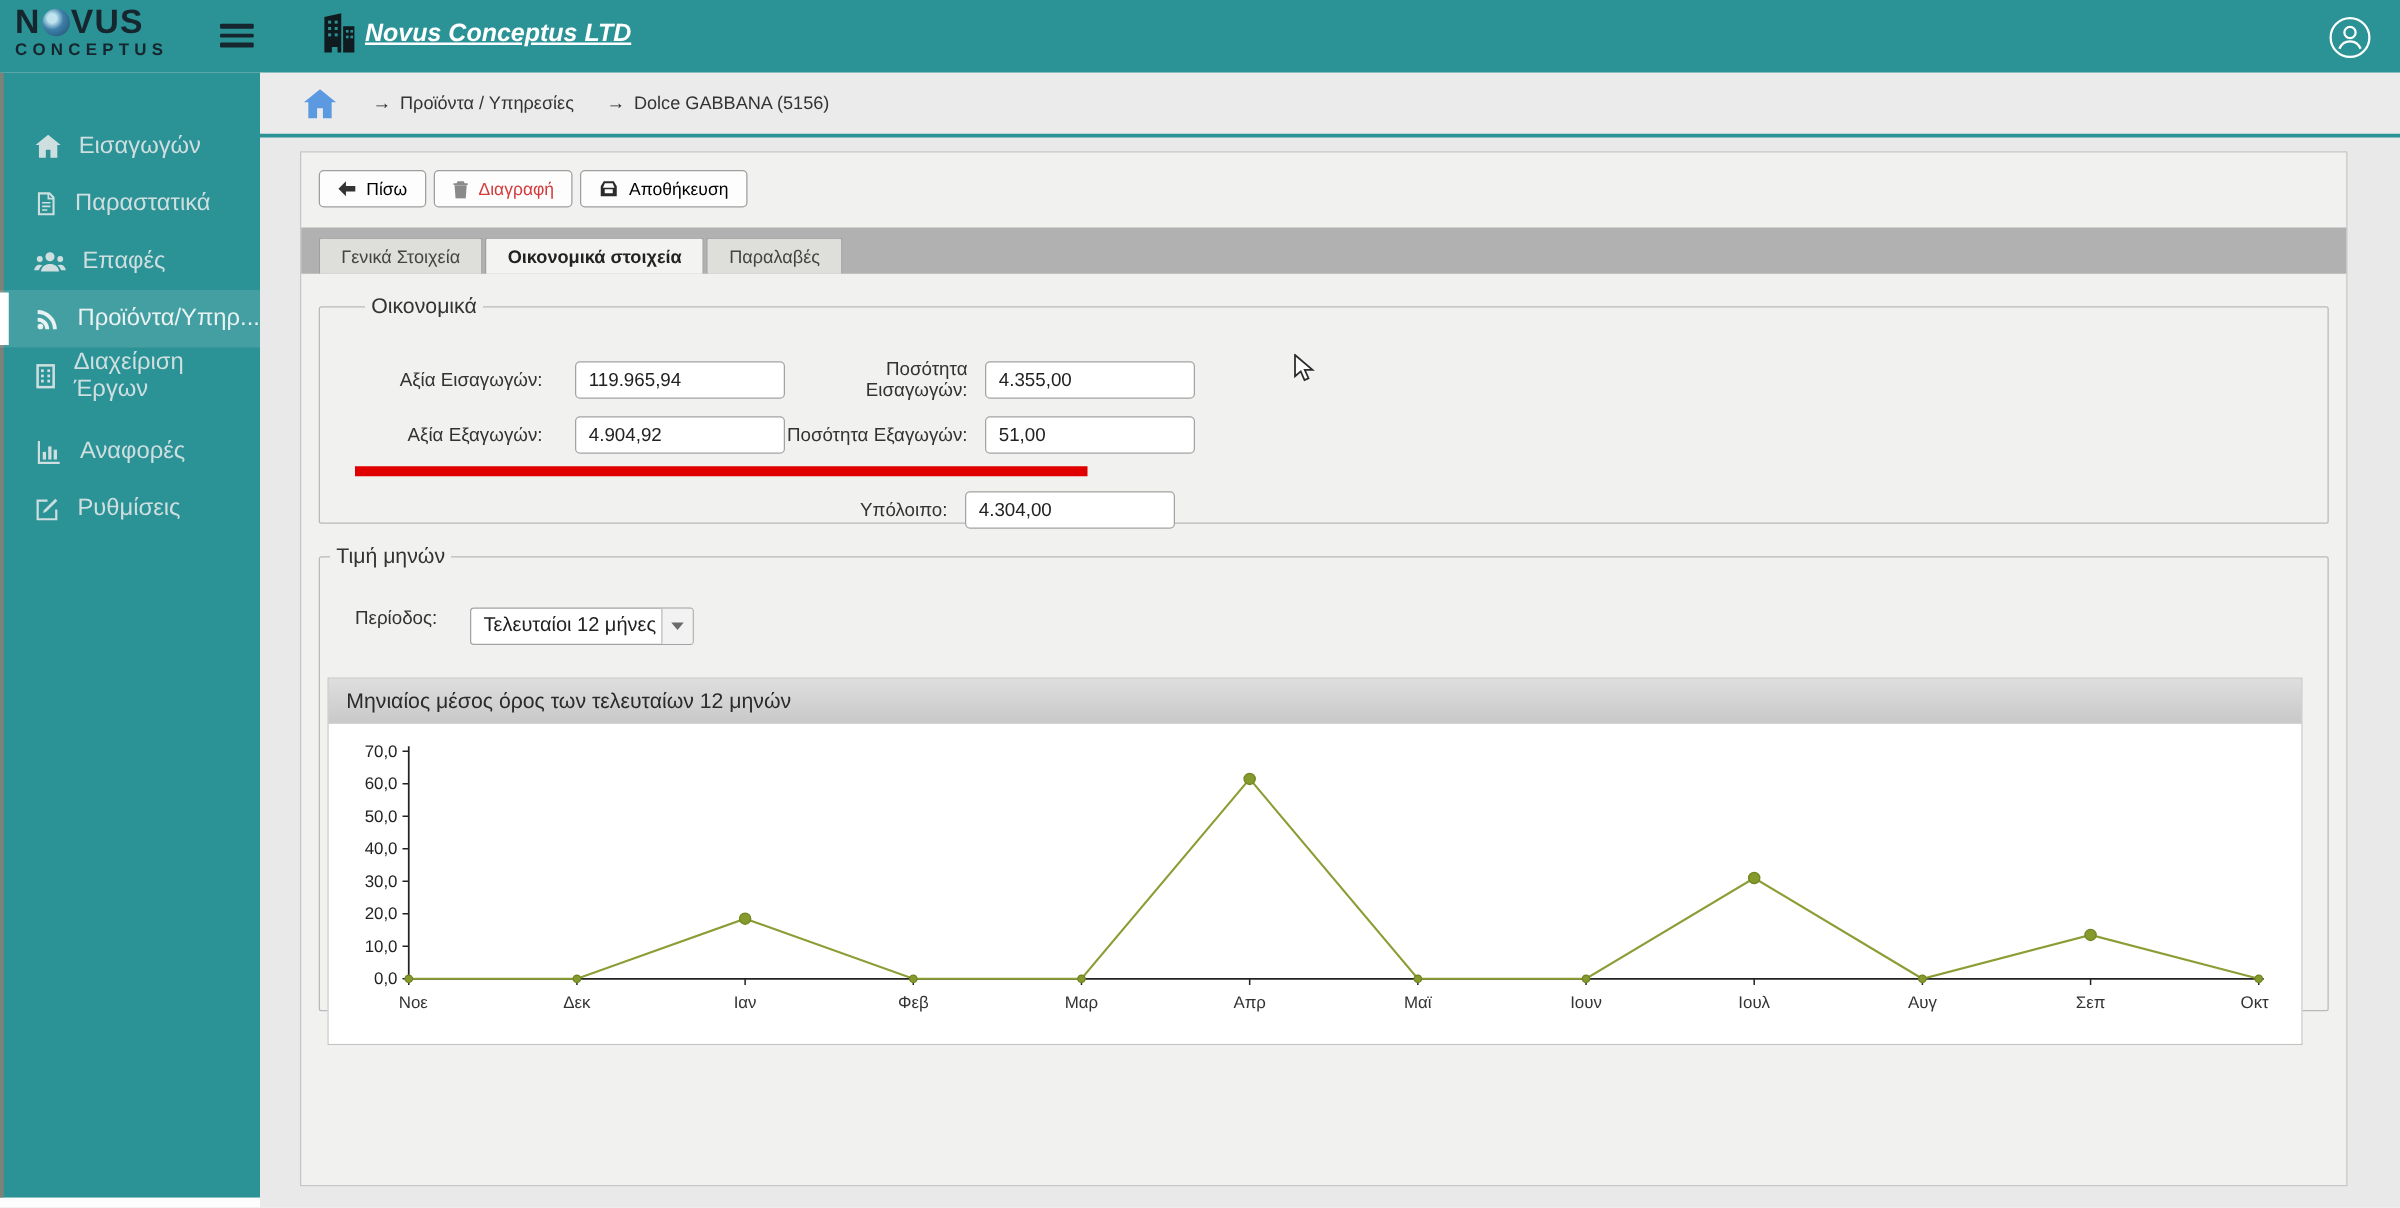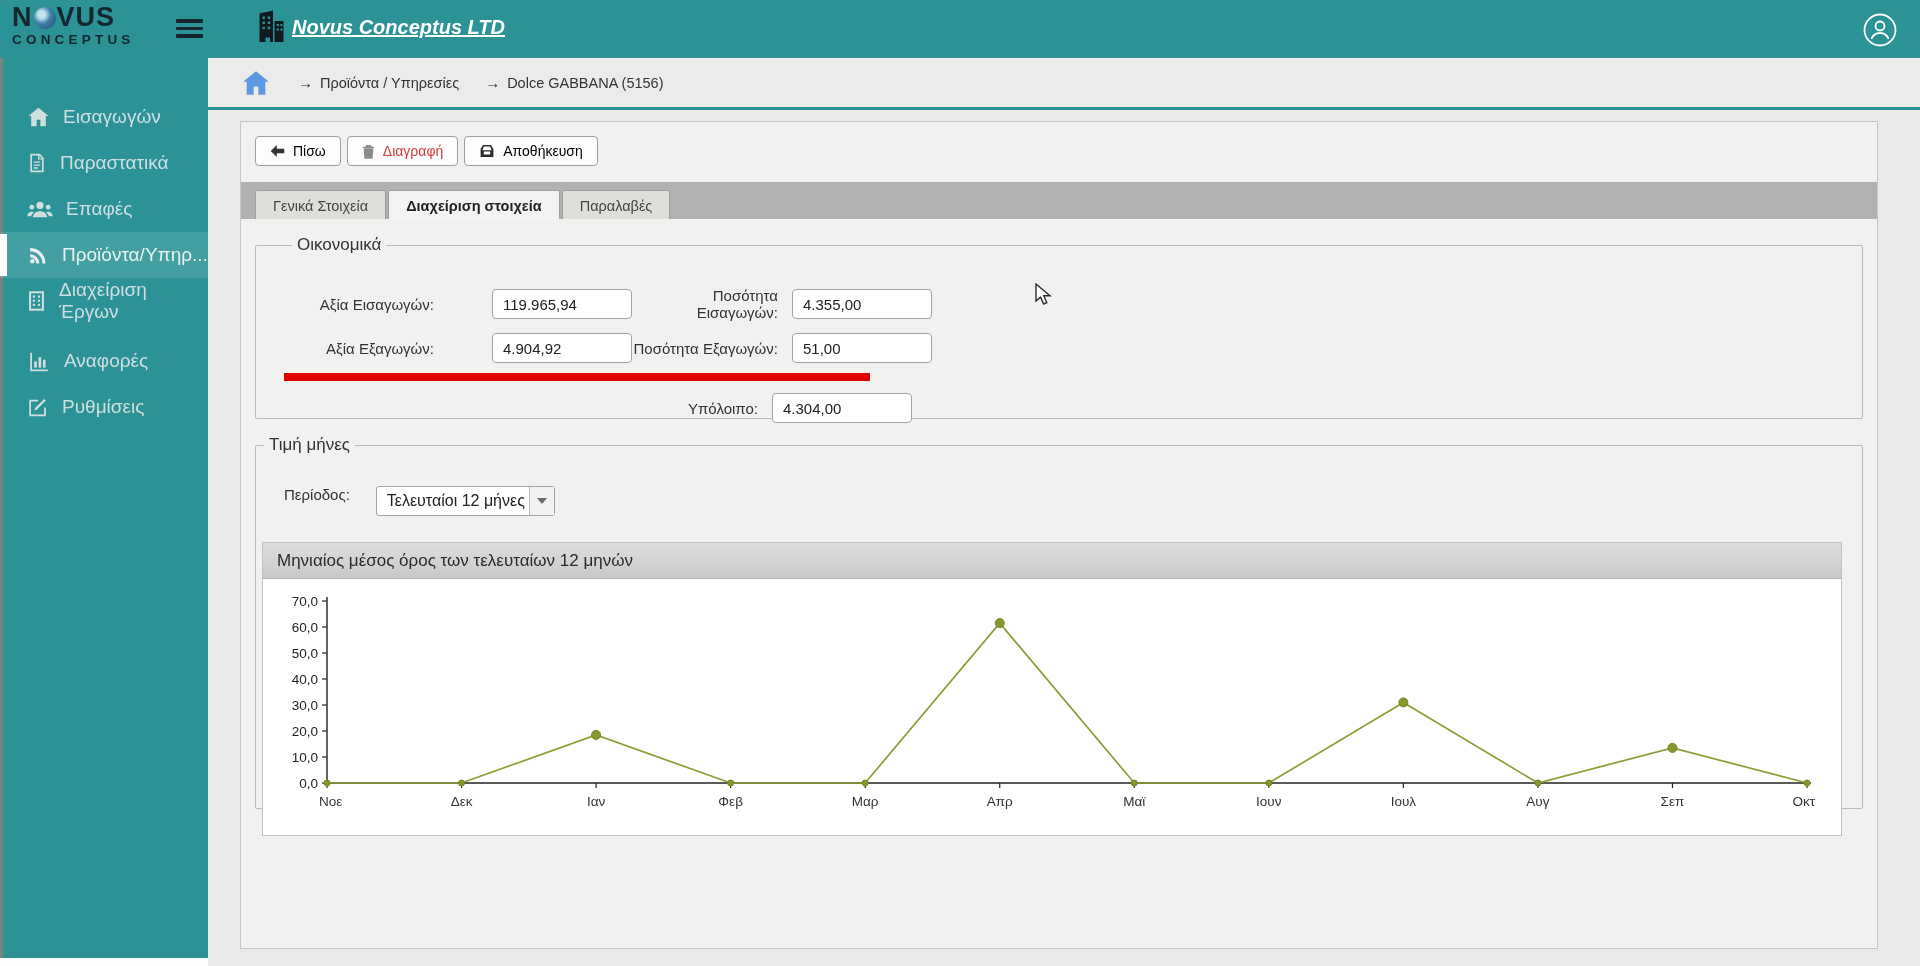--- a/index.html
+++ b/index.html
@@ -55,24 +55,24 @@
     border-bottom:none; border-radius:2px 2px 0 0; cursor:pointer; height:29px; }
   .tab.active{ background:#f3f3f1; color:#222; font-weight:700; }
 
   fieldset{ border:1px solid #b9b9b9; border-radius:2px; margin:16px 14px 0 14px; position:relative; }
   legend{ font-size:17px; color:#333; margin-left:8px; padding:0 5px; }
   .fs-econ{ height:184px; padding:20px 0 0 28px; }
   .fs-price{ height:374px; padding:12px 0 0 0; }
 
   .frow{ display:flex; align-items:center; margin-top:12px; }
   .flabel{ font-size:15px; color:#333; text-align:right; }
-  .l1{ width:150px; margin-right:58px; }
+  .l1{ width:150px; margin-right:26px; }
   .l2{ width:146px; margin-right:14px; }
   .balance-spacer{ width:328px; }
-  .tinput{ width:140px; height:30px; border:1px solid #a3a3a3; border-radius:4px; background:#fff;
+  .tinput{ width:168px; height:30px; border:1px solid #a3a3a3; border-radius:4px; background:#fff;
     font-size:15px; color:#222; padding:0 10px; font-family:"Liberation Sans", sans-serif; }
   .red-divider{ width:586px; height:8px; background:var(--red); margin-top:10px; }
 
   .period-row{ display:flex; align-items:flex-start; padding-left:28px; margin-top:19px; gap:26px; }
   .selectbox{ display:flex; height:30px; border:1px solid #a3a3a3; border-radius:3px; background:#fff; cursor:pointer; }
   .selectbox .sel-text{ width:152px; display:flex; align-items:center; padding-left:10px; font-size:16px; color:#222; }
   .selectbox .sel-btn{ width:25px; border-left:1px solid #bdbdbd; background:#f2f2f2; display:flex; align-items:center; justify-content:center; }
   .sel-caret{ width:0; height:0; border-left:5px solid transparent; border-right:5px solid transparent; border-top:6px solid #6b6b6b; }
 
   .chart-card{ margin:26px 20px 0 6px; border:1px solid #c2c2c2; background:#fff; }
@@ -247,21 +247,21 @@
     <button class="btn">
       <svg width="16" height="14" viewBox="0 0 20 17" fill="#2b2b2b">
           <path d="M2 6 5 1h10l3 5v10H2zm2.2 1.5h11.6L13.9 3H6.1zM6 9v4h8V9z"></path>
         </svg>
       <span>Αποθήκευση</span>
     </button>
   </div>
 
   <div class="tabstrip" id="tabstrip">
       <div class="tab">Γενικά Στοιχεία</div>
-      <div class="tab active">Διαχείριση στοιχεία</div>
+      <div class="tab active">Οικονομικά στοιχεία</div>
       <div class="tab">Παραλαβές</div>
     </div>
 
   <fieldset class="fs-econ">
     <legend>Οικονομικά</legend>
     <div class="frow">
       <span class="flabel l1">Αξία Εισαγωγών:</span>
       <input class="tinput" value="119.965,94" style="">
       <span class="flabel l2">Ποσότητα Εισαγωγών:</span>
       <input class="tinput" value="4.355,00" style="">
@@ -274,21 +274,21 @@
     </div>
     <div class="red-divider"></div>
     <div class="frow">
       <span class="balance-spacer"></span>
       <span class="flabel l2">Υπόλοιπο:</span>
       <input class="tinput" value="4.304,00" style="">
     </div>
   </fieldset>
 
   <fieldset class="fs-price">
-    <legend>Τιμή μήνες</legend>
+    <legend>Τιμή μηνών</legend>
     <div class="period-row">
       <span class="flabel">Περίοδος:</span>
       <div class="selectbox">
         <span class="sel-text">Τελευταίοι 12 μήνες</span>
         <span class="sel-btn">
             <span class="sel-caret"></span>
           </span>
       </div>
     </div>
     <div class="chart-card">

